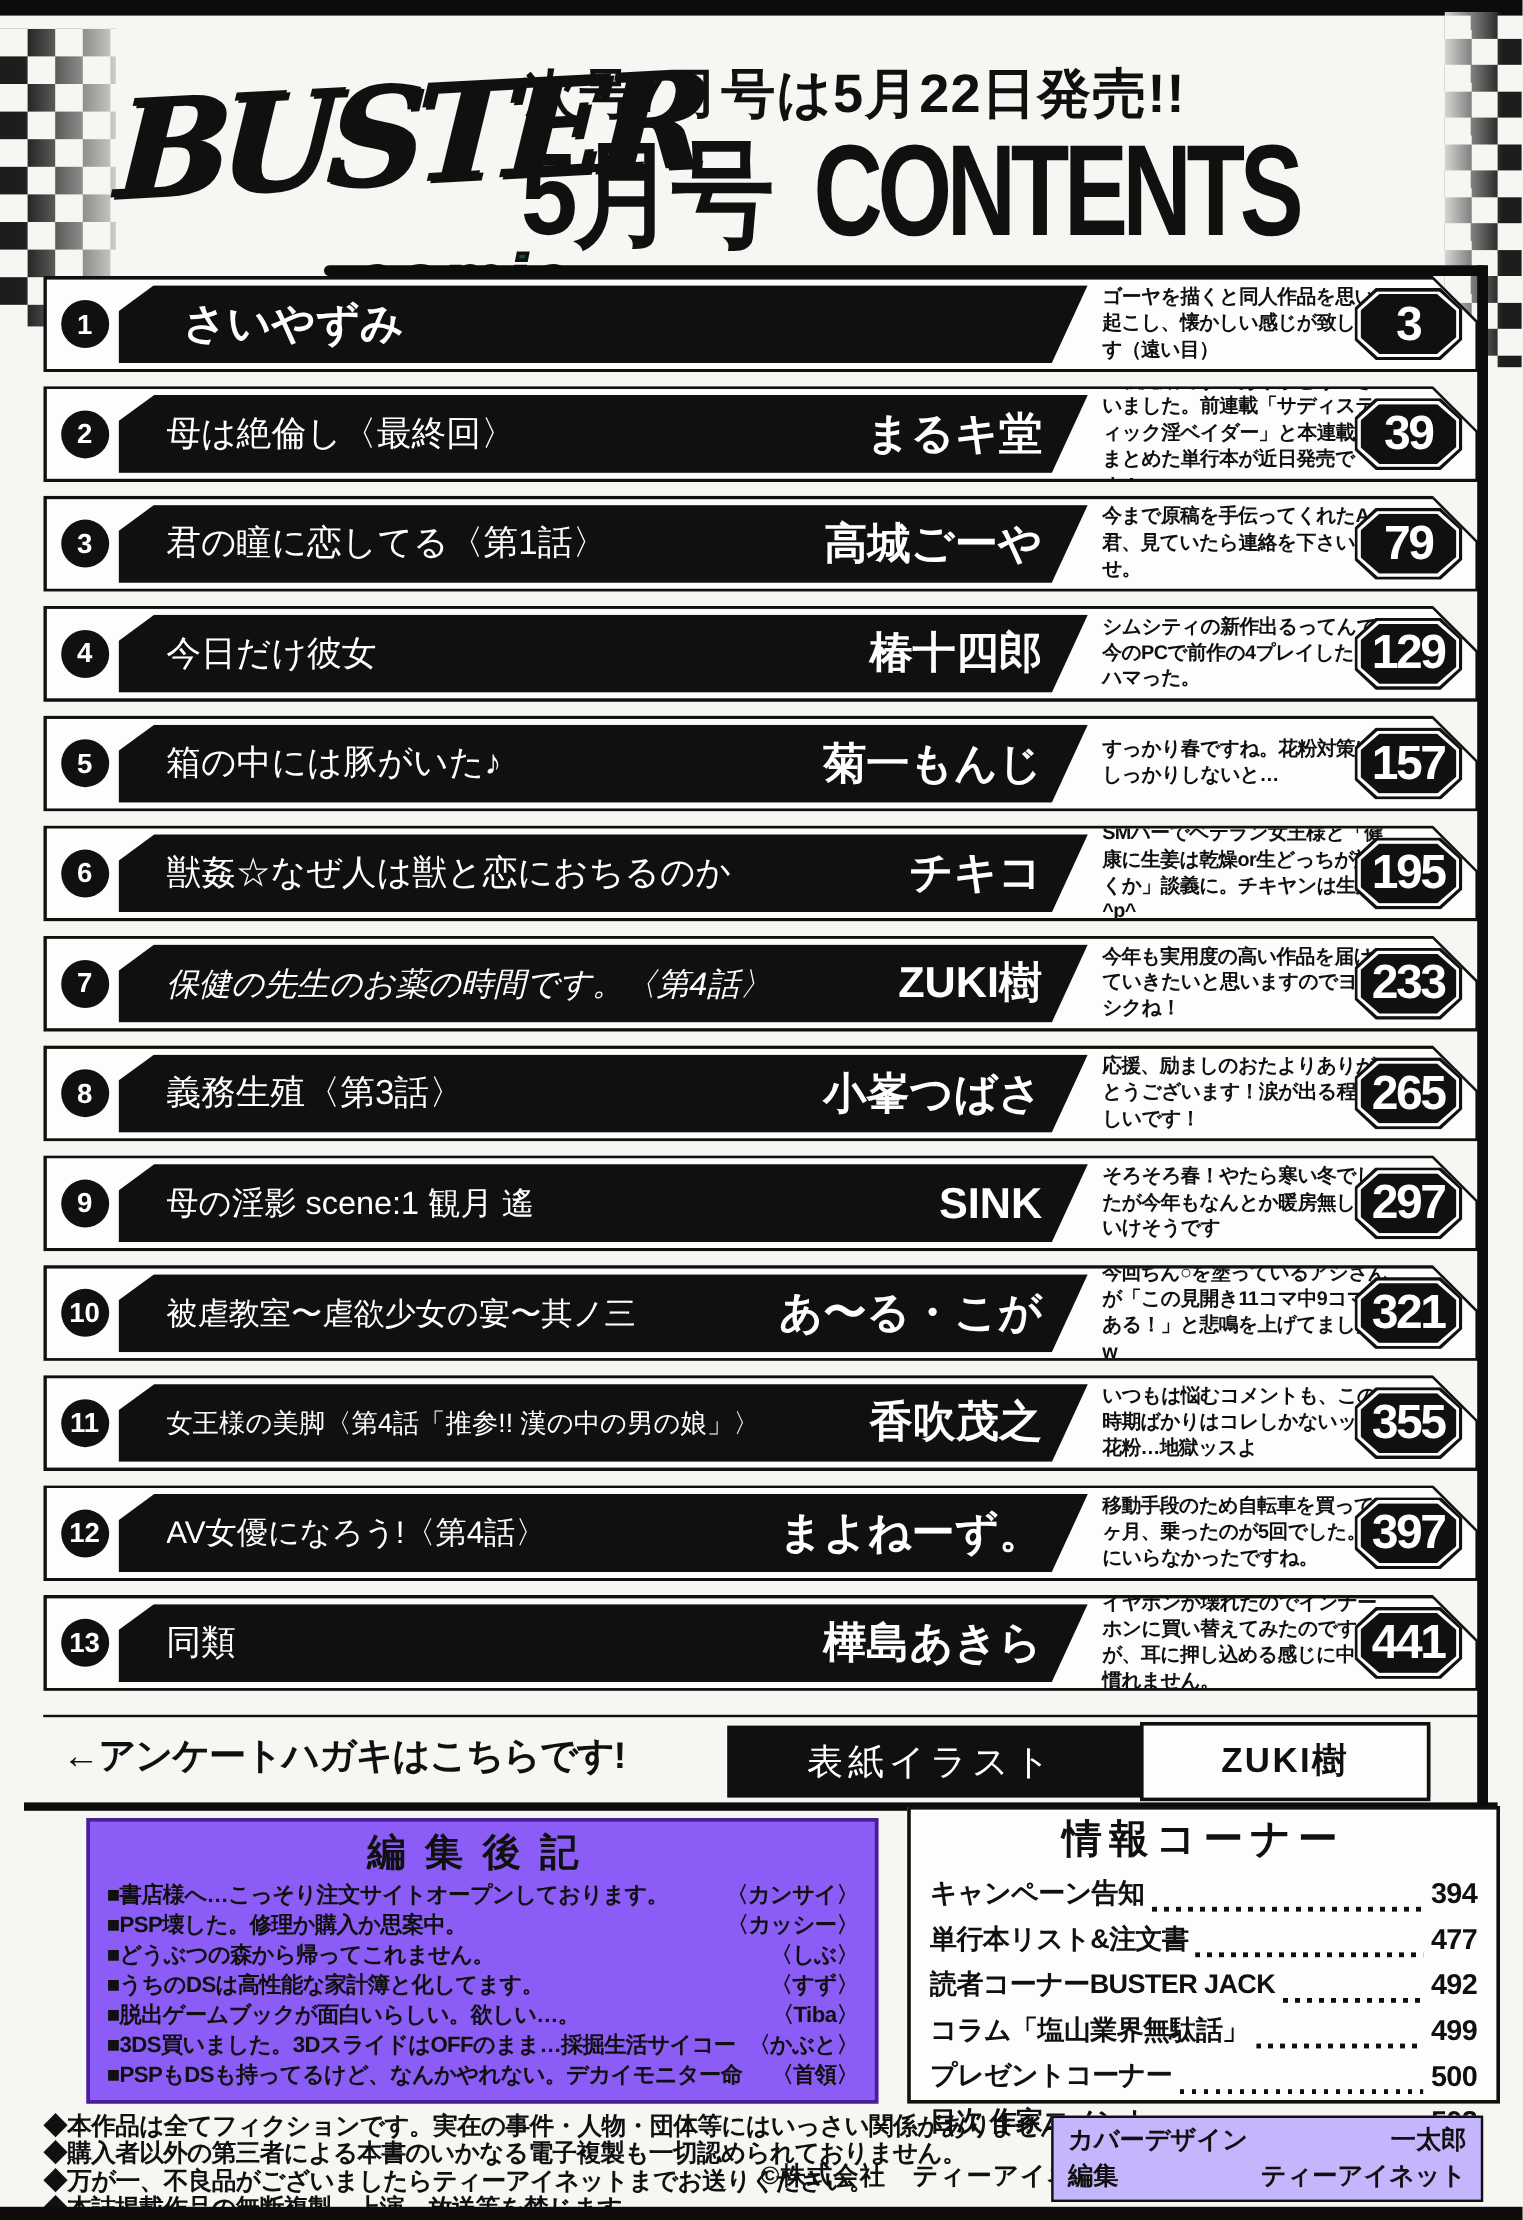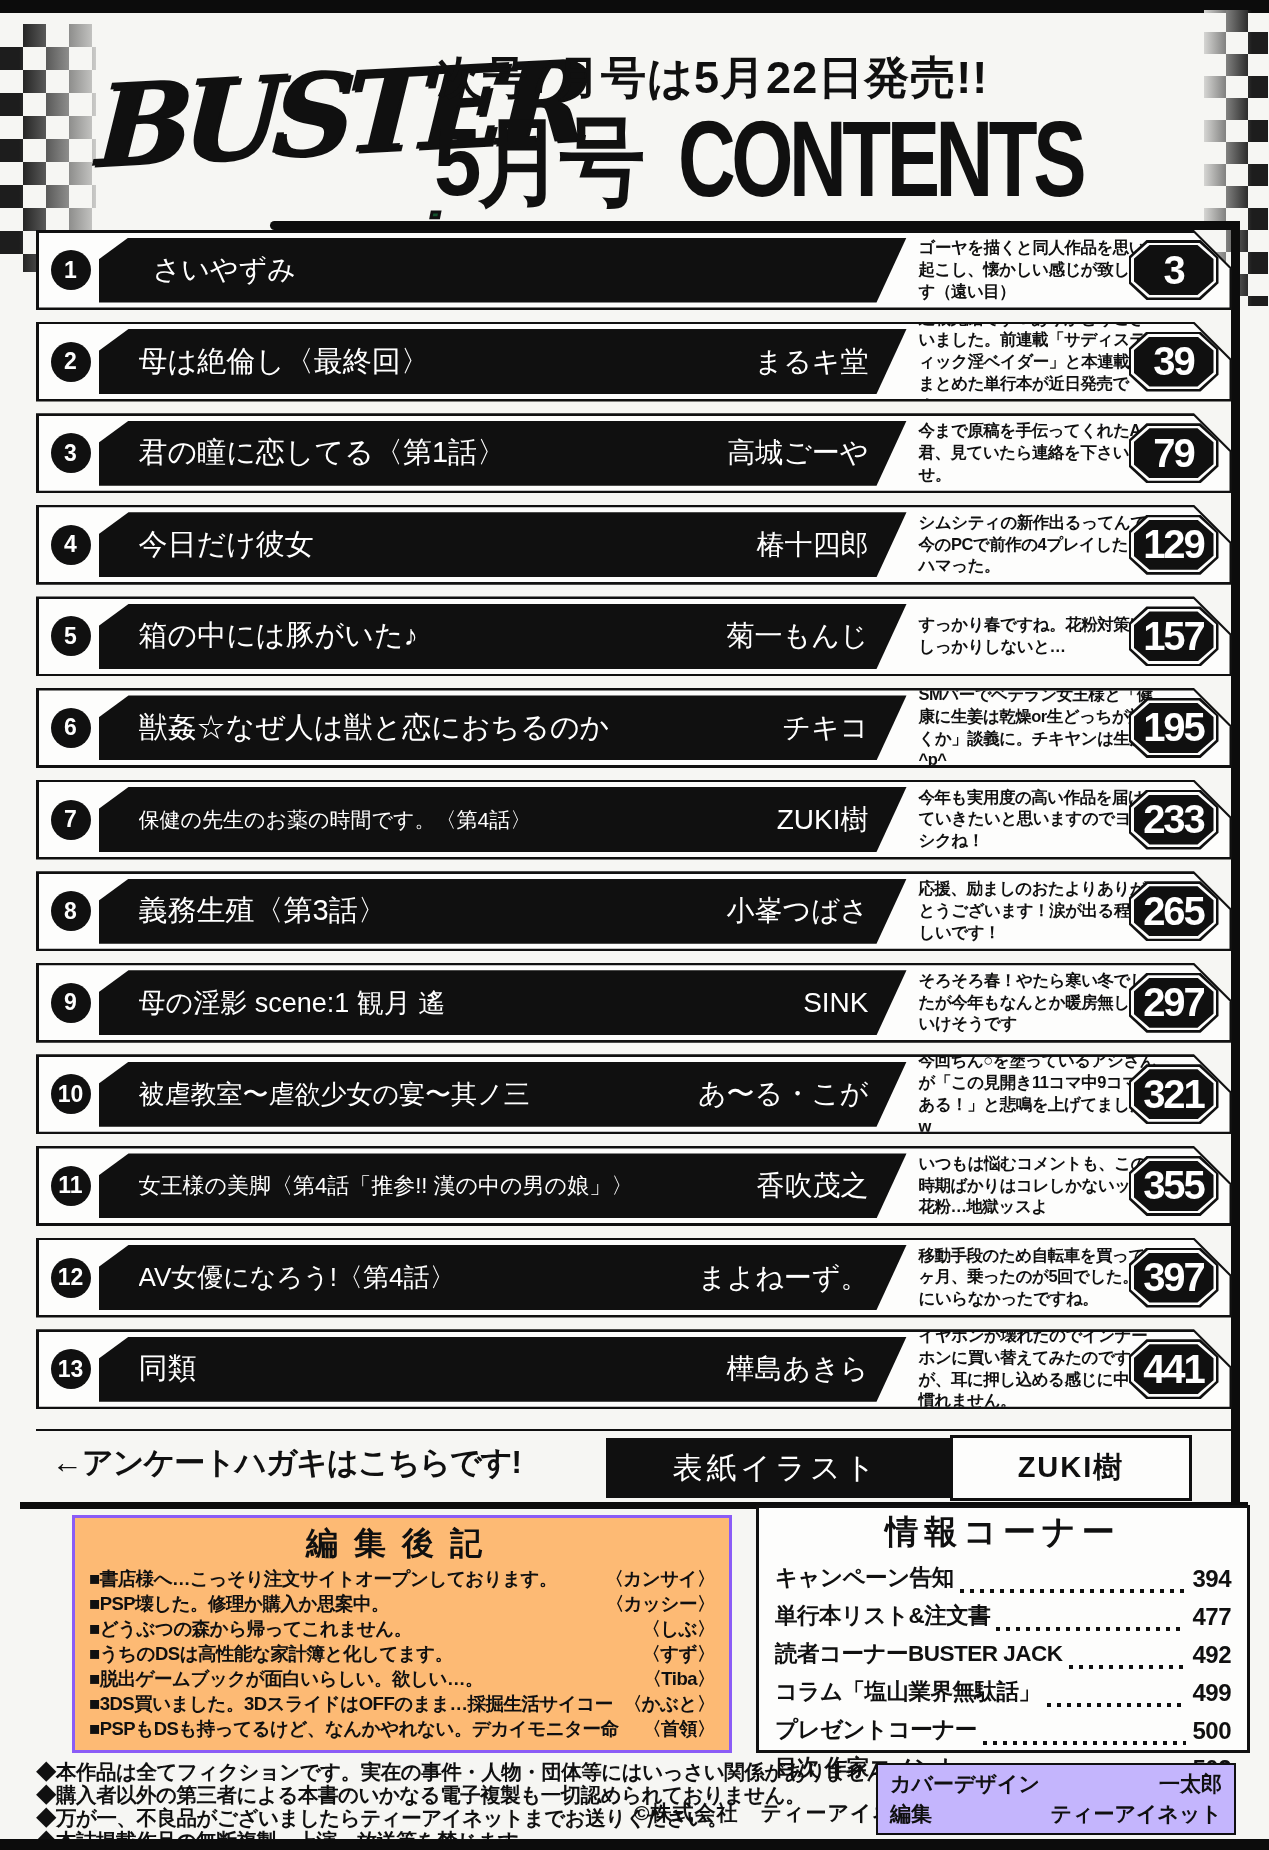--- a/index.html
+++ b/index.html
@@ -26,41 +26,41 @@
   .right-rule{position:absolute;left:1231px;top:221px;width:9px;height:1287px;background:#0c0c0c;}
 
   
   .rows{position:absolute;left:36px;top:230px;width:1196px;}
   .row{position:relative;height:80px;margin-bottom:11.6px;background:#101010;clip-path:polygon(0 0,calc(100% - 38px) 0,100% 38px,100% 100%,0 100%);}
   .row:last-child{margin-bottom:0;}
   .row-inner{position:absolute;inset:2.5px;background:#fdfdfc;clip-path:polygon(0 0,calc(100% - 36px) 0,100% 36px,100% 100%,0 100%);}
   .numcircle{position:absolute;left:12px;top:50%;transform:translateY(-50%);width:40px;height:40px;border-radius:50%;background:#101010;color:#fff;display:flex;align-items:center;justify-content:center;font-size:23px;font-weight:bold;}
   .banner{position:absolute;left:60px;top:5px;bottom:5px;width:808px;background:#101010;color:#fff;clip-path:polygon(30px 0,100% 0,calc(100% - 30px) 100%,0 100%,0 22px);display:flex;align-items:center;justify-content:space-between;padding:0 38px 0 40px;box-sizing:border-box;overflow:hidden;}
   .title{font-size:29px;letter-spacing:0;white-space:nowrap;overflow:hidden;min-width:0;}
-  .author{font-size:28px;font-weight:normal;white-space:nowrap;margin-left:14px;}
-  .row:nth-child(7) .title{font-size:21px;}
+  .author{font-size:36px;font-weight:bold;white-space:nowrap;margin-left:14px;}
+  .row:nth-child(7) .title{font-size:27px;font-style:italic;}
   .row:nth-child(9) .title{font-size:27px;}
   .row:nth-child(10) .title{font-size:26px;}
   .row:nth-child(11) .title{font-size:22px;}
   .row:nth-child(12) .title{font-size:26px;}
   .comment{position:absolute;left:880px;top:50%;transform:translateY(-50%);width:238px;font-size:16.5px;font-weight:bold;line-height:1.32;letter-spacing:-.5px;}
   .badge{position:absolute;right:11px;top:50%;transform:translateY(-50%);width:90px;height:60px;clip-path:polygon(20% 0,80% 0,100% 28%,100% 72%,80% 100%,20% 100%,0 72%,0 28%);background:#101010;}
   .badge-gap{position:absolute;inset:2.5px;clip-path:polygon(20% 0,80% 0,100% 28%,100% 72%,80% 100%,20% 100%,0 72%,0 28%);background:#fdfdfc;}
   .badge-core{position:absolute;inset:2.5px;clip-path:polygon(20% 0,80% 0,100% 28%,100% 72%,80% 100%,20% 100%,0 72%,0 28%);background:#101010;color:#fff;display:flex;align-items:center;justify-content:center;font-size:40px;font-weight:bold;letter-spacing:-2px;}
 
   
   .thin-rule{position:absolute;left:36px;top:1429px;width:1196px;height:2px;background:#101010;}
   .survey{position:absolute;left:52px;top:1442px;font-size:31px;font-weight:bold;letter-spacing:-1px;white-space:nowrap;}
   .coverbox{position:absolute;left:606px;top:1438px;width:586px;height:60px;background:#101010;}
   .coverbox .cv-label{position:absolute;left:0;top:0;width:340px;height:100%;color:#fff;display:flex;align-items:center;justify-content:center;font-size:30px;letter-spacing:4px;}
   .coverbox .cv-artist{position:absolute;right:0;top:-3px;bottom:-3px;width:242px;background:#fdfdfc;border:3px solid #101010;display:flex;align-items:center;justify-content:center;font-size:29px;font-weight:bold;letter-spacing:2px;box-sizing:border-box;}
   .mid-rule{position:absolute;left:20px;top:1502px;width:1228px;height:7px;background:#0c0c0c;}
 
   
-  .edbox{position:absolute;left:72px;top:1515px;width:660px;height:238px;border:3px solid #8b5cf6;background:#fdba74;box-sizing:border-box;padding:4px 14px 0 14px;}
+  .edbox{position:absolute;left:72px;top:1515px;width:660px;height:238px;border:3px solid #4c1d95;background:#8b5cf6;box-sizing:border-box;padding:4px 14px 0 14px;}
   .edbox h2{margin:0;text-align:center;font-size:32px;letter-spacing:16px;font-weight:bold;}
   .ed-item{display:flex;justify-content:space-between;align-items:baseline;font-size:18.5px;font-weight:bold;margin-top:0;letter-spacing:-.5px;}
   .ed-item .ename{white-space:nowrap;margin-left:10px;}
   .infobox{position:absolute;left:756px;top:1505px;width:494px;height:248px;border:3px solid #101010;background:#fdfdfc;box-sizing:border-box;padding:2px 16px 0 16px;}
   .infobox h2{margin:0;text-align:center;font-size:33px;letter-spacing:6px;font-weight:bold;}
   .info-item{display:flex;align-items:flex-end;font-size:22.5px;font-weight:bold;margin-top:7px;letter-spacing:-.5px;}
   .leader{flex:1;height:6px;margin:0 6px;background-image:repeating-linear-gradient(to right,#101010 0 4px,transparent 4px 10px);background-size:100% 4px;background-repeat:no-repeat;background-position:0 100%;}
   .info-item .pg{white-space:nowrap;font-size:24px;}
 
   .disclaimers{position:absolute;left:36px;top:1760px;font-size:20.5px;font-weight:bold;line-height:1.13;letter-spacing:-.5px;white-space:nowrap;}

